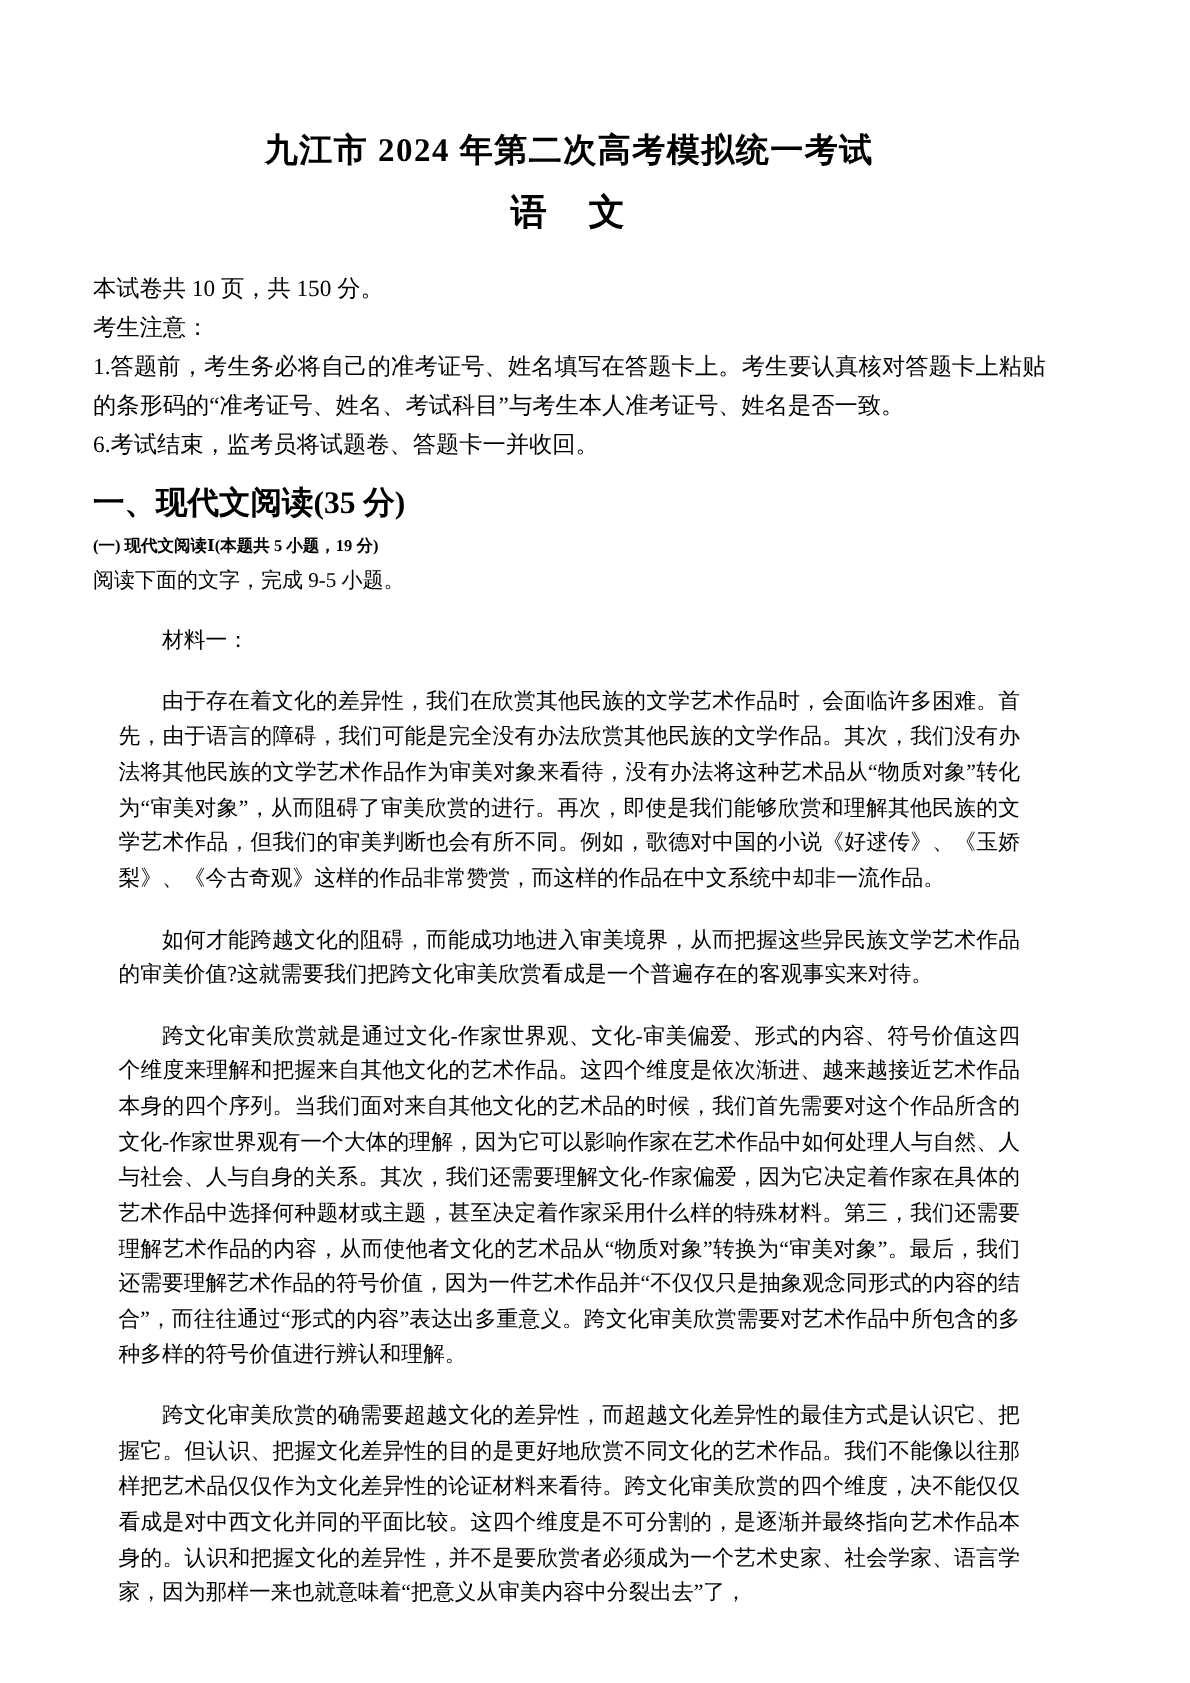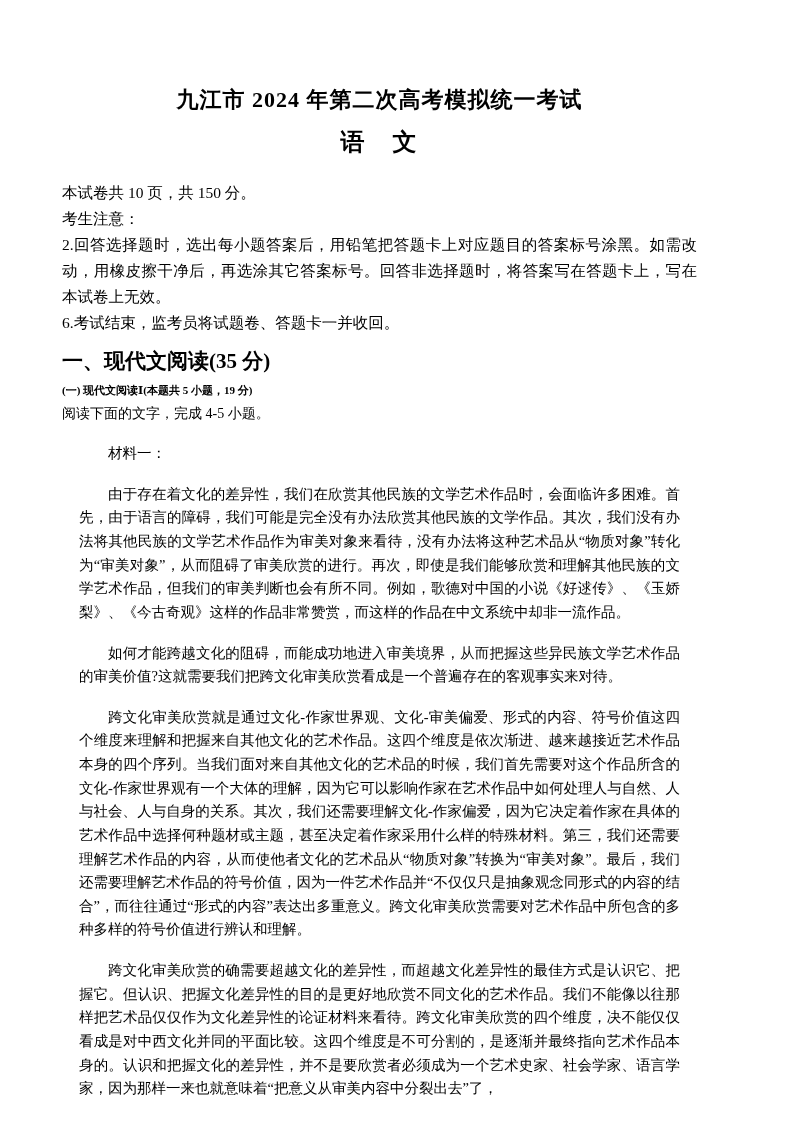--- a/index.html
+++ b/index.html
@@ -82,29 +82,29 @@
 
 <div class="page">
 
   <h1 class="title">九江市 2024 年第二次高考模拟统一考试</h1>
 
   <h2 class="subject">语　文</h2>
 
   <div class="notices">
     <p>本试卷共 10 页，共 150 分。</p>
     <p>考生注意：</p>
-    <p>2.回答选择题时，选出每小题答案后，用铅笔把答题卡上对应题目的答案标号涂黑。如需改动，用橡皮擦干净后，再选涂其它答案标号。回答非选择题时，将答案写在答题卡上，写在本试卷上无效。</p>
+    <p>1.答题前，考生务必将自己的准考证号、姓名填写在答题卡上。考生要认真核对答题卡上粘贴的条形码的“准考证号、姓名、考试科目”与考生本人准考证号、姓名是否一致。</p>
     <p>6.考试结束，监考员将试题卷、答题卡一并收回。</p>
   </div>
 
   <p class="section-heading">一、现代文阅读(35 分)</p>
 
   <p class="subsection-heading">(一) 现代文阅读Ⅰ(本题共 5 小题，19 分)</p>
 
-  <p class="instruction">阅读下面的文字，完成 4-5 小题。</p>
+  <p class="instruction">阅读下面的文字，完成 9-5 小题。</p>
 
   <div class="material">
     <p class="material-label">材料一：</p>
     <p>由于存在着文化的差异性，我们在欣赏其他民族的文学艺术作品时，会面临许多困难。首先，由于语言的障碍，我们可能是完全没有办法欣赏其他民族的文学作品。其次，我们没有办法将其他民族的文学艺术作品作为审美对象来看待，没有办法将这种艺术品从“物质对象”转化为“审美对象”，从而阻碍了审美欣赏的进行。再次，即使是我们能够欣赏和理解其他民族的文学艺术作品，但我们的审美判断也会有所不同。例如，歌德对中国的小说《好逑传》、《玉娇梨》、《今古奇观》这样的作品非常赞赏，而这样的作品在中文系统中却非一流作品。</p>
     <p>如何才能跨越文化的阻碍，而能成功地进入审美境界，从而把握这些异民族文学艺术作品的审美价值?这就需要我们把跨文化审美欣赏看成是一个普遍存在的客观事实来对待。</p>
     <p>跨文化审美欣赏就是通过文化-作家世界观、文化-审美偏爱、形式的内容、符号价值这四个维度来理解和把握来自其他文化的艺术作品。这四个维度是依次渐进、越来越接近艺术作品本身的四个序列。当我们面对来自其他文化的艺术品的时候，我们首先需要对这个作品所含的文化-作家世界观有一个大体的理解，因为它可以影响作家在艺术作品中如何处理人与自然、人与社会、人与自身的关系。其次，我们还需要理解文化-作家偏爱，因为它决定着作家在具体的艺术作品中选择何种题材或主题，甚至决定着作家采用什么样的特殊材料。第三，我们还需要理解艺术作品的内容，从而使他者文化的艺术品从“物质对象”转换为“审美对象”。最后，我们还需要理解艺术作品的符号价值，因为一件艺术作品并“不仅仅只是抽象观念同形式的内容的结合”，而往往通过“形式的内容”表达出多重意义。跨文化审美欣赏需要对艺术作品中所包含的多种多样的符号价值进行辨认和理解。</p>
     <p>跨文化审美欣赏的确需要超越文化的差异性，而超越文化差异性的最佳方式是认识它、把握它。但认识、把握文化差异性的目的是更好地欣赏不同文化的艺术作品。我们不能像以往那样把艺术品仅仅作为文化差异性的论证材料来看待。跨文化审美欣赏的四个维度，决不能仅仅看成是对中西文化并同的平面比较。这四个维度是不可分割的，是逐渐并最终指向艺术作品本身的。认识和把握文化的差异性，并不是要欣赏者必须成为一个艺术史家、社会学家、语言学家，因为那样一来也就意味着“把意义从审美内容中分裂出去”了，</p>
   </div>
 
 </div>

